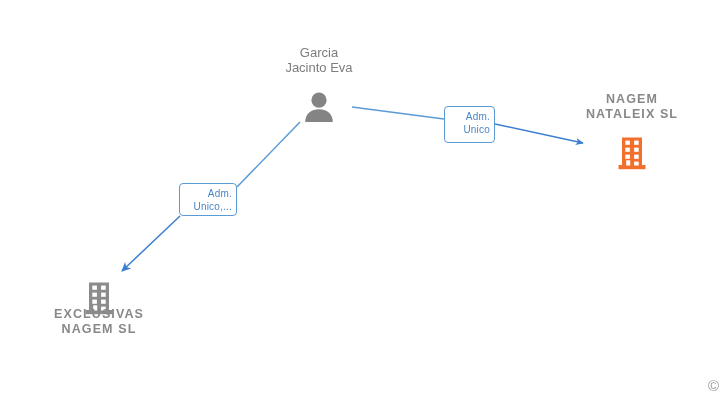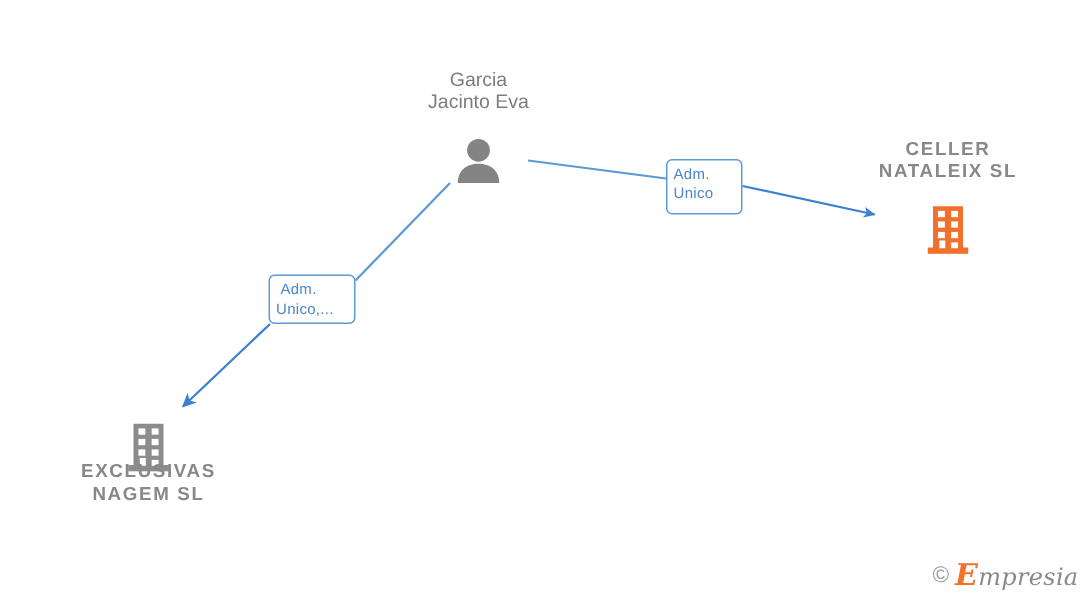--- a/index.html
+++ b/index.html
@@ -63,22 +63,22 @@
   
   .rel-box {
     position: absolute;
     box-sizing: border-box;
     border: 1px solid #5b9bd5;
     border-radius: 4px;
     background: #ffffff;
     color: #4a86c8;
     font-size: 10px;
     line-height: 13px;
-    text-align: center;
-    padding: 3px 22px 2px 4px;
+    text-align: right;
+    padding: 3px 4px 2px 4px;
     white-space: pre-line;
     letter-spacing: 0.2px;
   }
 
   
   .watermark {
     position: absolute;
     right: 9px;
     bottom: 7px;
     display: flex;
@@ -132,21 +132,21 @@
   <div class="node" style="left:319px; top:107px;">
     <div class="node-label person-label" style="left:-80px; top:-62px; width:160px;">Garcia
 Jacinto Eva</div>
     <svg class="person-icon" style="left:-17px; top:-15px;" viewBox="0 0 34 30" xmlns="http://www.w3.org/2000/svg">
       <circle cx="17" cy="8.2" r="7.6" fill="#848484"></circle>
       <path d="M3.2,30 C3.2,21.3 9.4,17.2 17,17.2 C24.6,17.2 30.8,21.3 30.8,30 Z" fill="#848484"></path>
     </svg>
   </div>
 
   <div class="node" style="left:632px; top:157px;">
-    <div class="node-label company-label" style="left:-95px; top:-65px; width:190px;">CELLER
+    <div class="node-label company-label" style="left:-95px; top:-65px; width:190px;">NAGEM
 NATALEIX  SL</div>
     <svg class="building-icon" style="left:-15px; top:-20px;" viewBox="0 0 30 34" xmlns="http://www.w3.org/2000/svg">
       <rect x="5" y="0.5" width="20" height="28.5" fill="#f2702c"></rect>
       <rect x="1.5" y="28" width="27" height="4.2" fill="#f2702c"></rect>
       <rect x="8.3" y="3.6" width="4.6" height="4.2" fill="#ffffff"></rect>
       <rect x="17.1" y="3.6" width="4.6" height="4.2" fill="#ffffff"></rect>
       <rect x="8.3" y="10.6" width="4.6" height="4.2" fill="#ffffff"></rect>
       <rect x="17.1" y="10.6" width="4.6" height="4.2" fill="#ffffff"></rect>
       <rect x="8.3" y="17.6" width="4.6" height="4.2" fill="#ffffff"></rect>
       <rect x="17.1" y="17.6" width="4.6" height="4.2" fill="#ffffff"></rect>
@@ -173,16 +173,15 @@
   </div>
 
   <div class="rel-box" style="left:444px; top:106px; width:51px; height:37px;">Adm.
 Unico</div>
 
   <div class="rel-box" style="left:179px; top:183px; width:58px; height:33px;">Adm.
 Unico,...</div>
 
   <div class="watermark">
     <span class="wm-c">©</span>
-    <span class="wm-word"><span class="wm-e">E</span><span>mpresia</span></span>
   </div>
 
 </div>
 
 </body></html>

